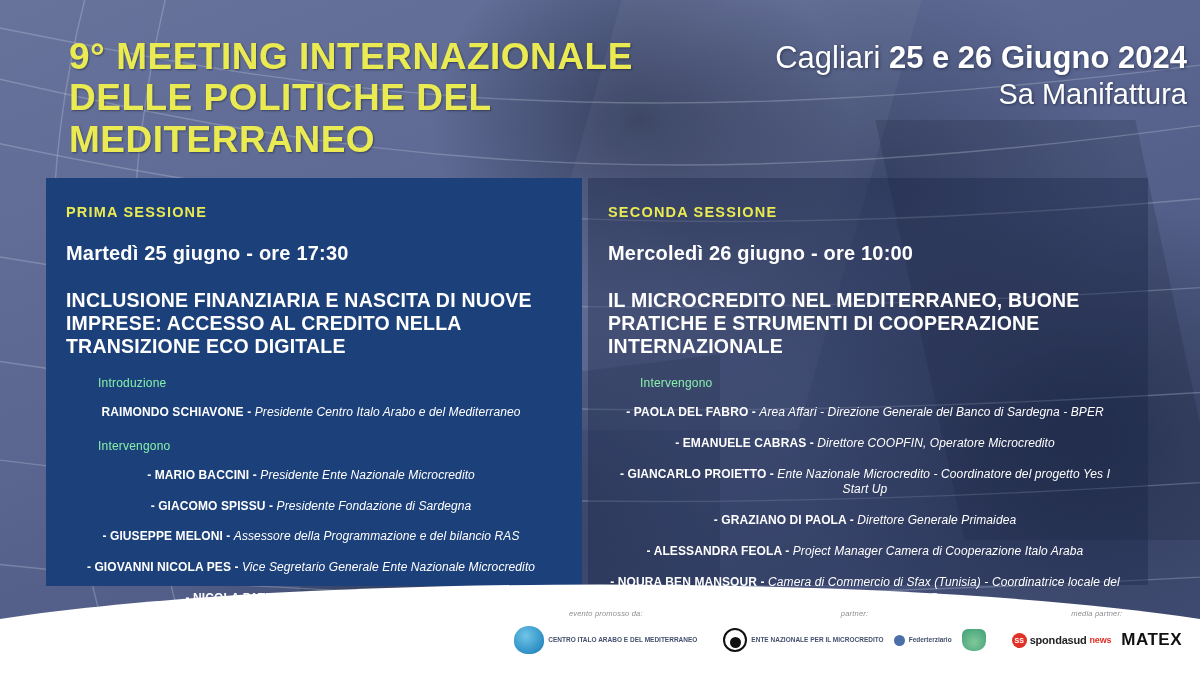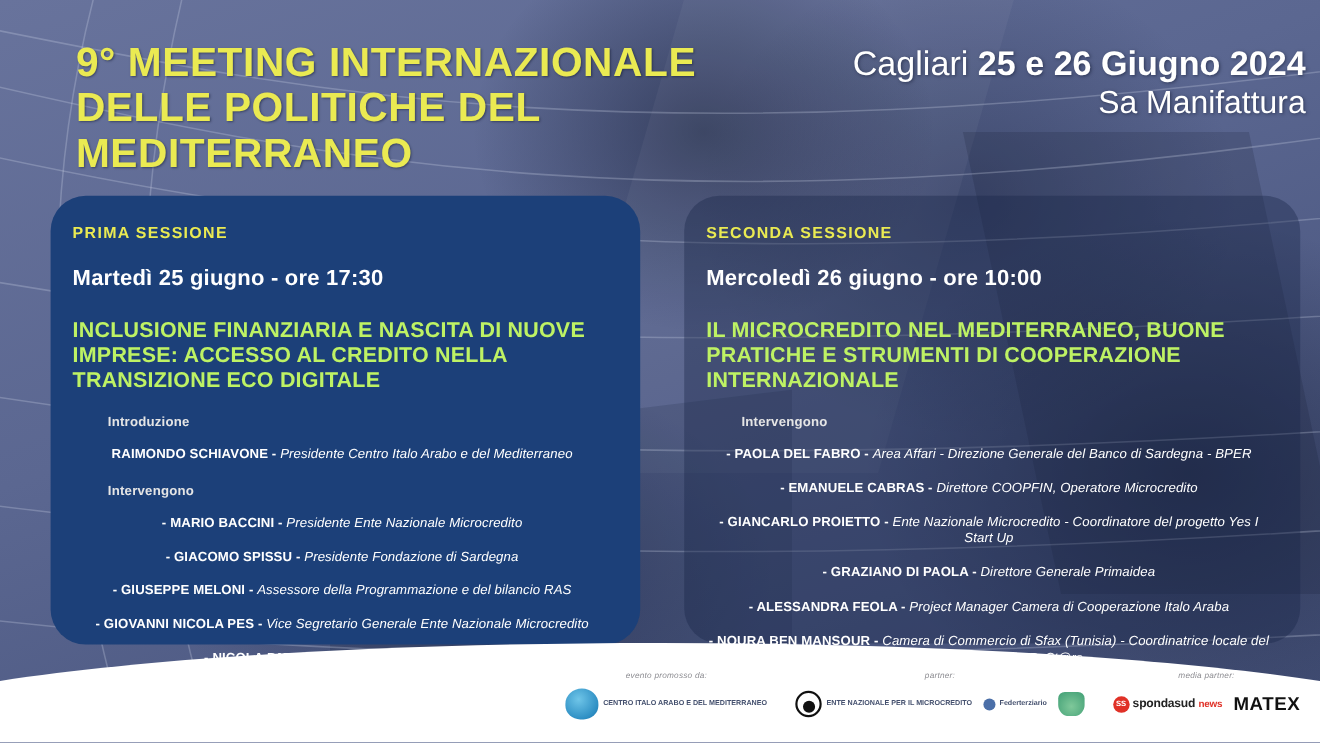--- a/index.html
+++ b/index.html
@@ -59,59 +59,59 @@
     line-height: 1.16;
     text-shadow: 1px 1px 3px rgba(12,18,40,.5);
   }
   .event-where .line1 { font-size: 31px; font-weight: 300; }
   .event-where .line1 b { font-weight: bold; }
   .event-where .line2 { font-size: 29px; font-weight: 300; margin-top: 2px; }
 
   
   .sessions { position: absolute; left: 0; top: 178px; width: 1200px; height: 420px; }
 
-  .panel { position: absolute; top: 0; padding: 26px 26px 20px 20px; border-radius: 32px; }
+  .panel { position: absolute; top: 0; padding: 26px 26px 20px 20px; }
   .panel.left {
     left: 46px; width: 536px; height: 408px;
     background: #1b417c;
     background: linear-gradient(180deg, #1d4party 0%, #1b3f79 100%);
     background-color: #1c4079;
   }
   .panel.right {
-    left: 622px; width: 560px; height: 407px;
+    left: 588px; width: 560px; height: 407px;
     background: rgba(24,38,72,.38);
   }
 
   .sess-label {
     color: #eaea52;
     font-size: 14.5px;
     font-weight: bold;
     letter-spacing: 1.2px;
     text-transform: uppercase;
   }
   .sess-date {
     color: #ffffff;
     font-size: 20px;
     font-weight: bold;
     margin-top: 22px;
     letter-spacing: .2px;
   }
   .sess-title {
-    color: #bef264;
+    color: #ffffff;
     font-size: 19.5px;
     font-weight: bold;
     line-height: 1.18;
     margin-top: 24px;
     text-transform: uppercase;
     letter-spacing: .2px;
   }
   .block-label {
-    color: #e5e5e5;
+    color: #86efac;
     font-size: 12px;
-    font-weight: bold;
+    font-weight: normal;
     margin-top: 18px;
     letter-spacing: .2px;
     padding-left: 32px;
   }
   .speaker {
     color: #ffffff;
     font-size: 12px;
     line-height: 1.32;
     margin-top: 15px;
     letter-spacing: .1px;

